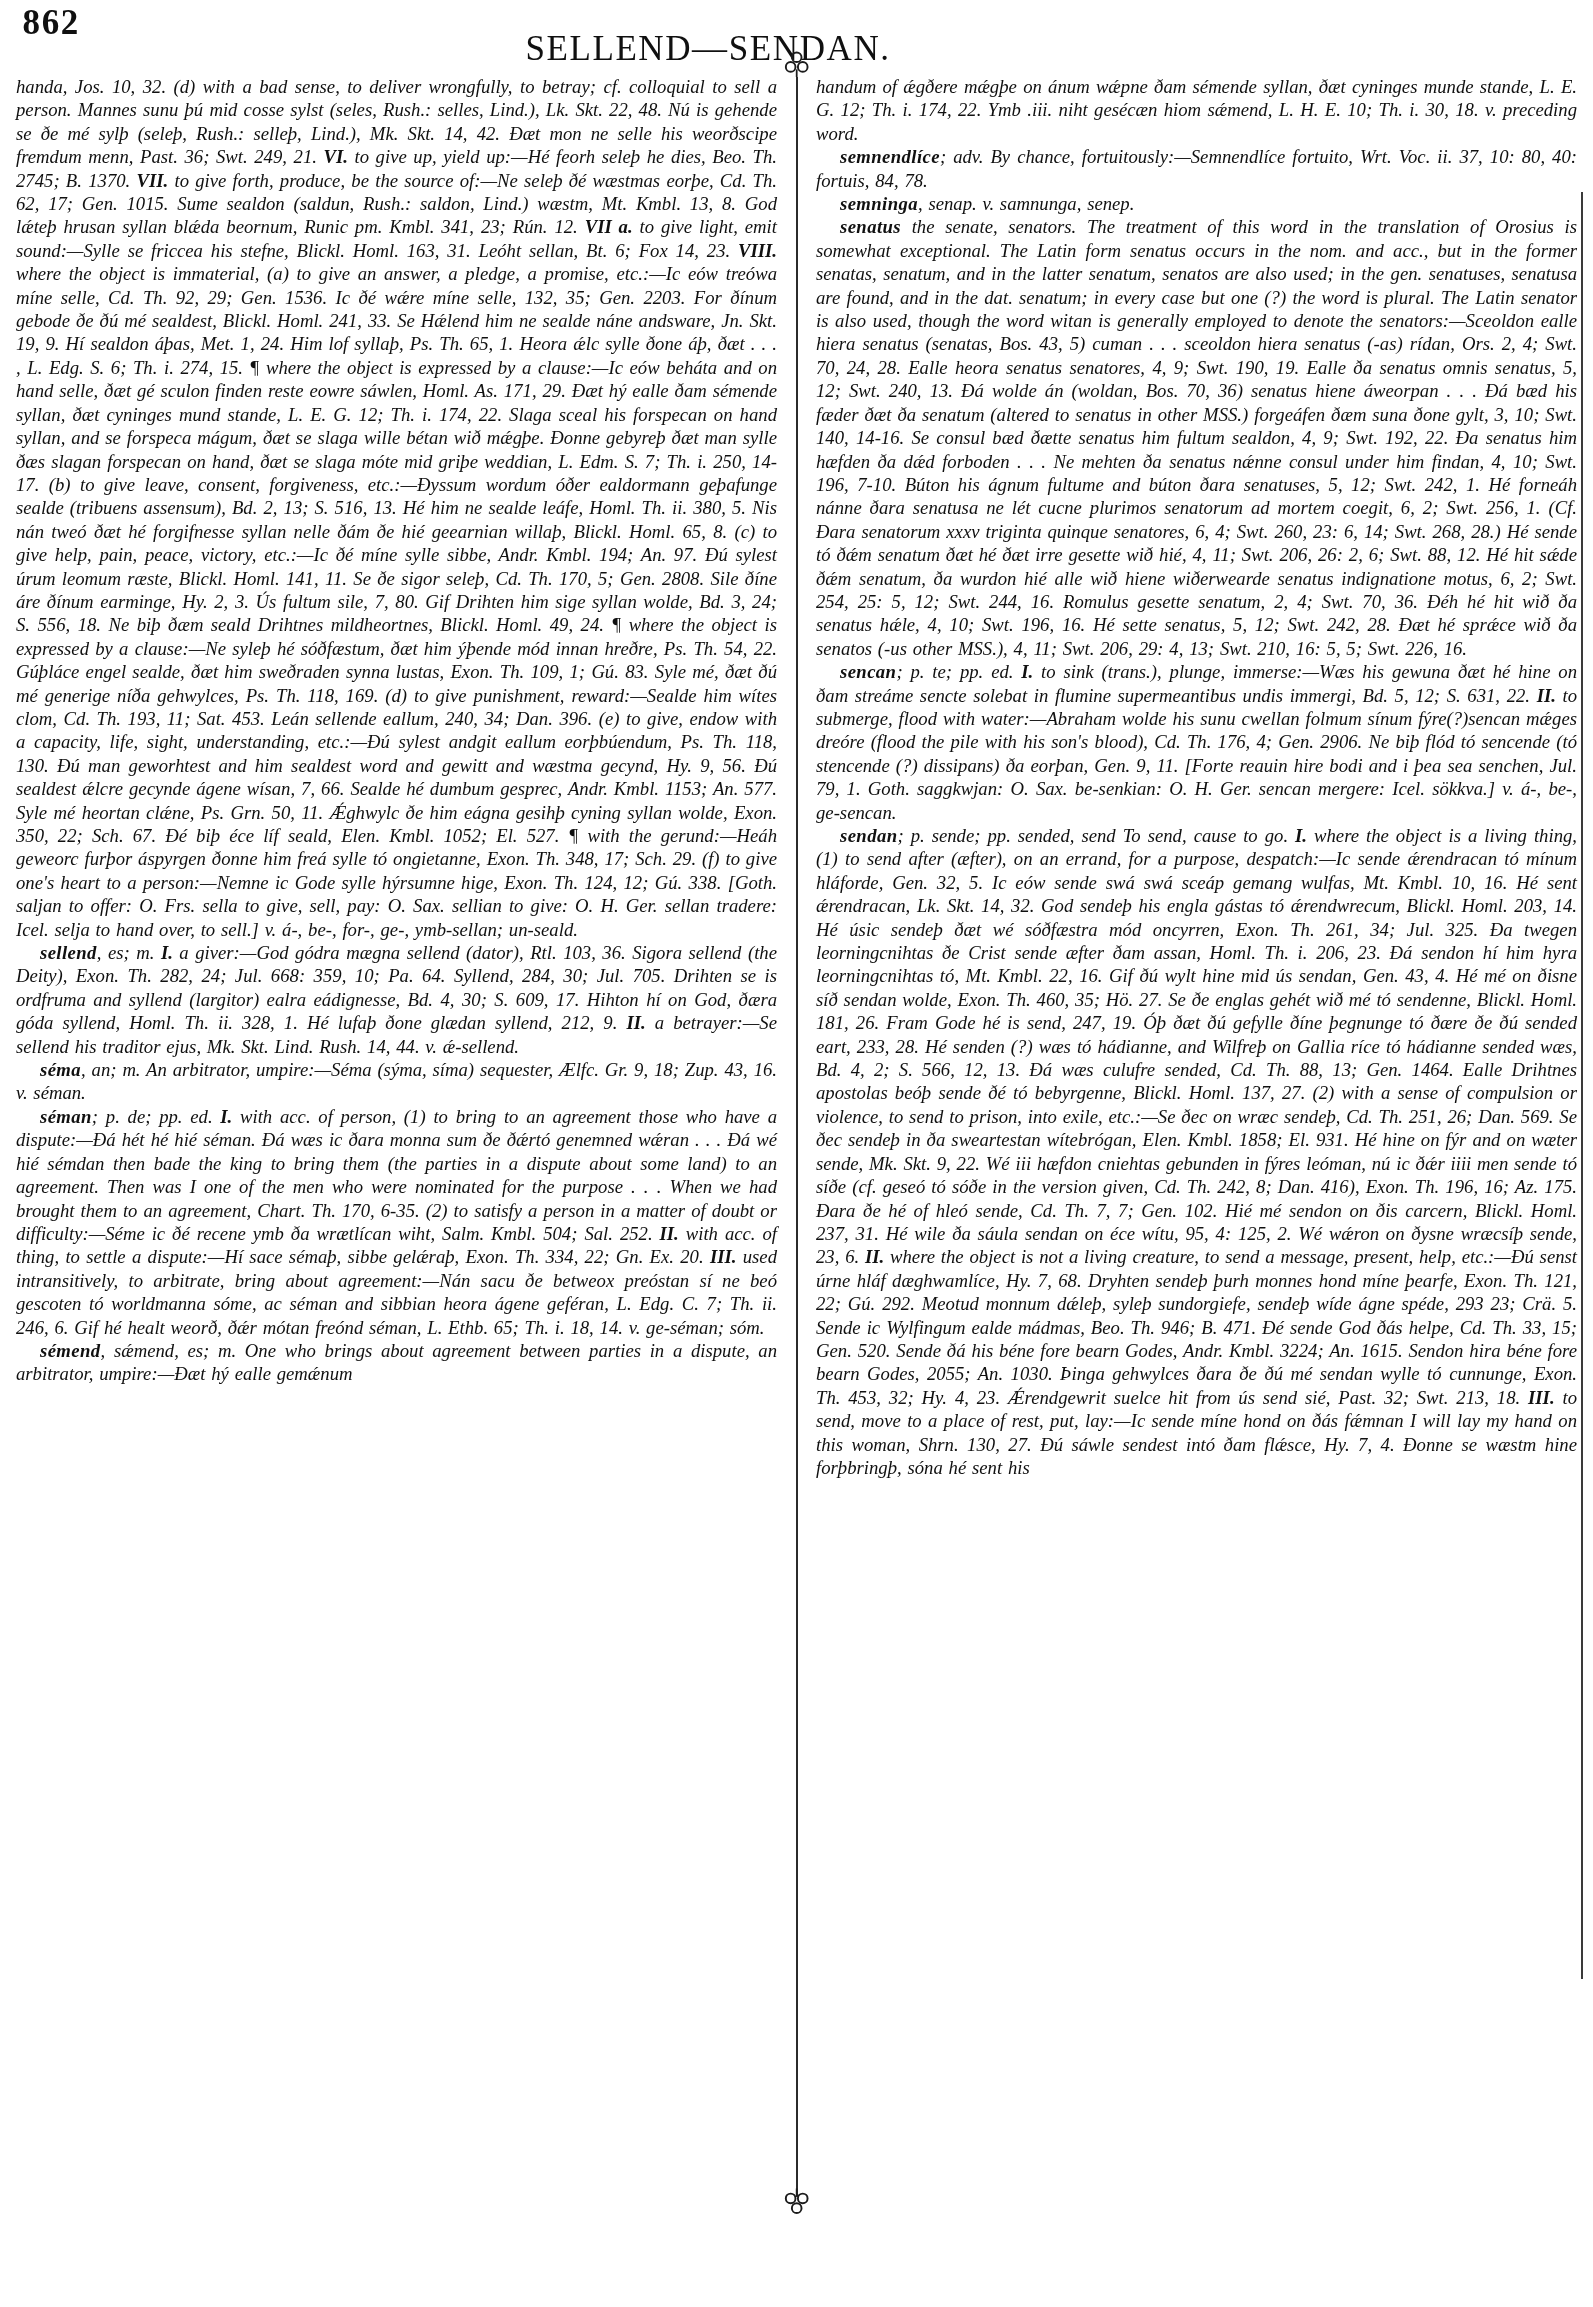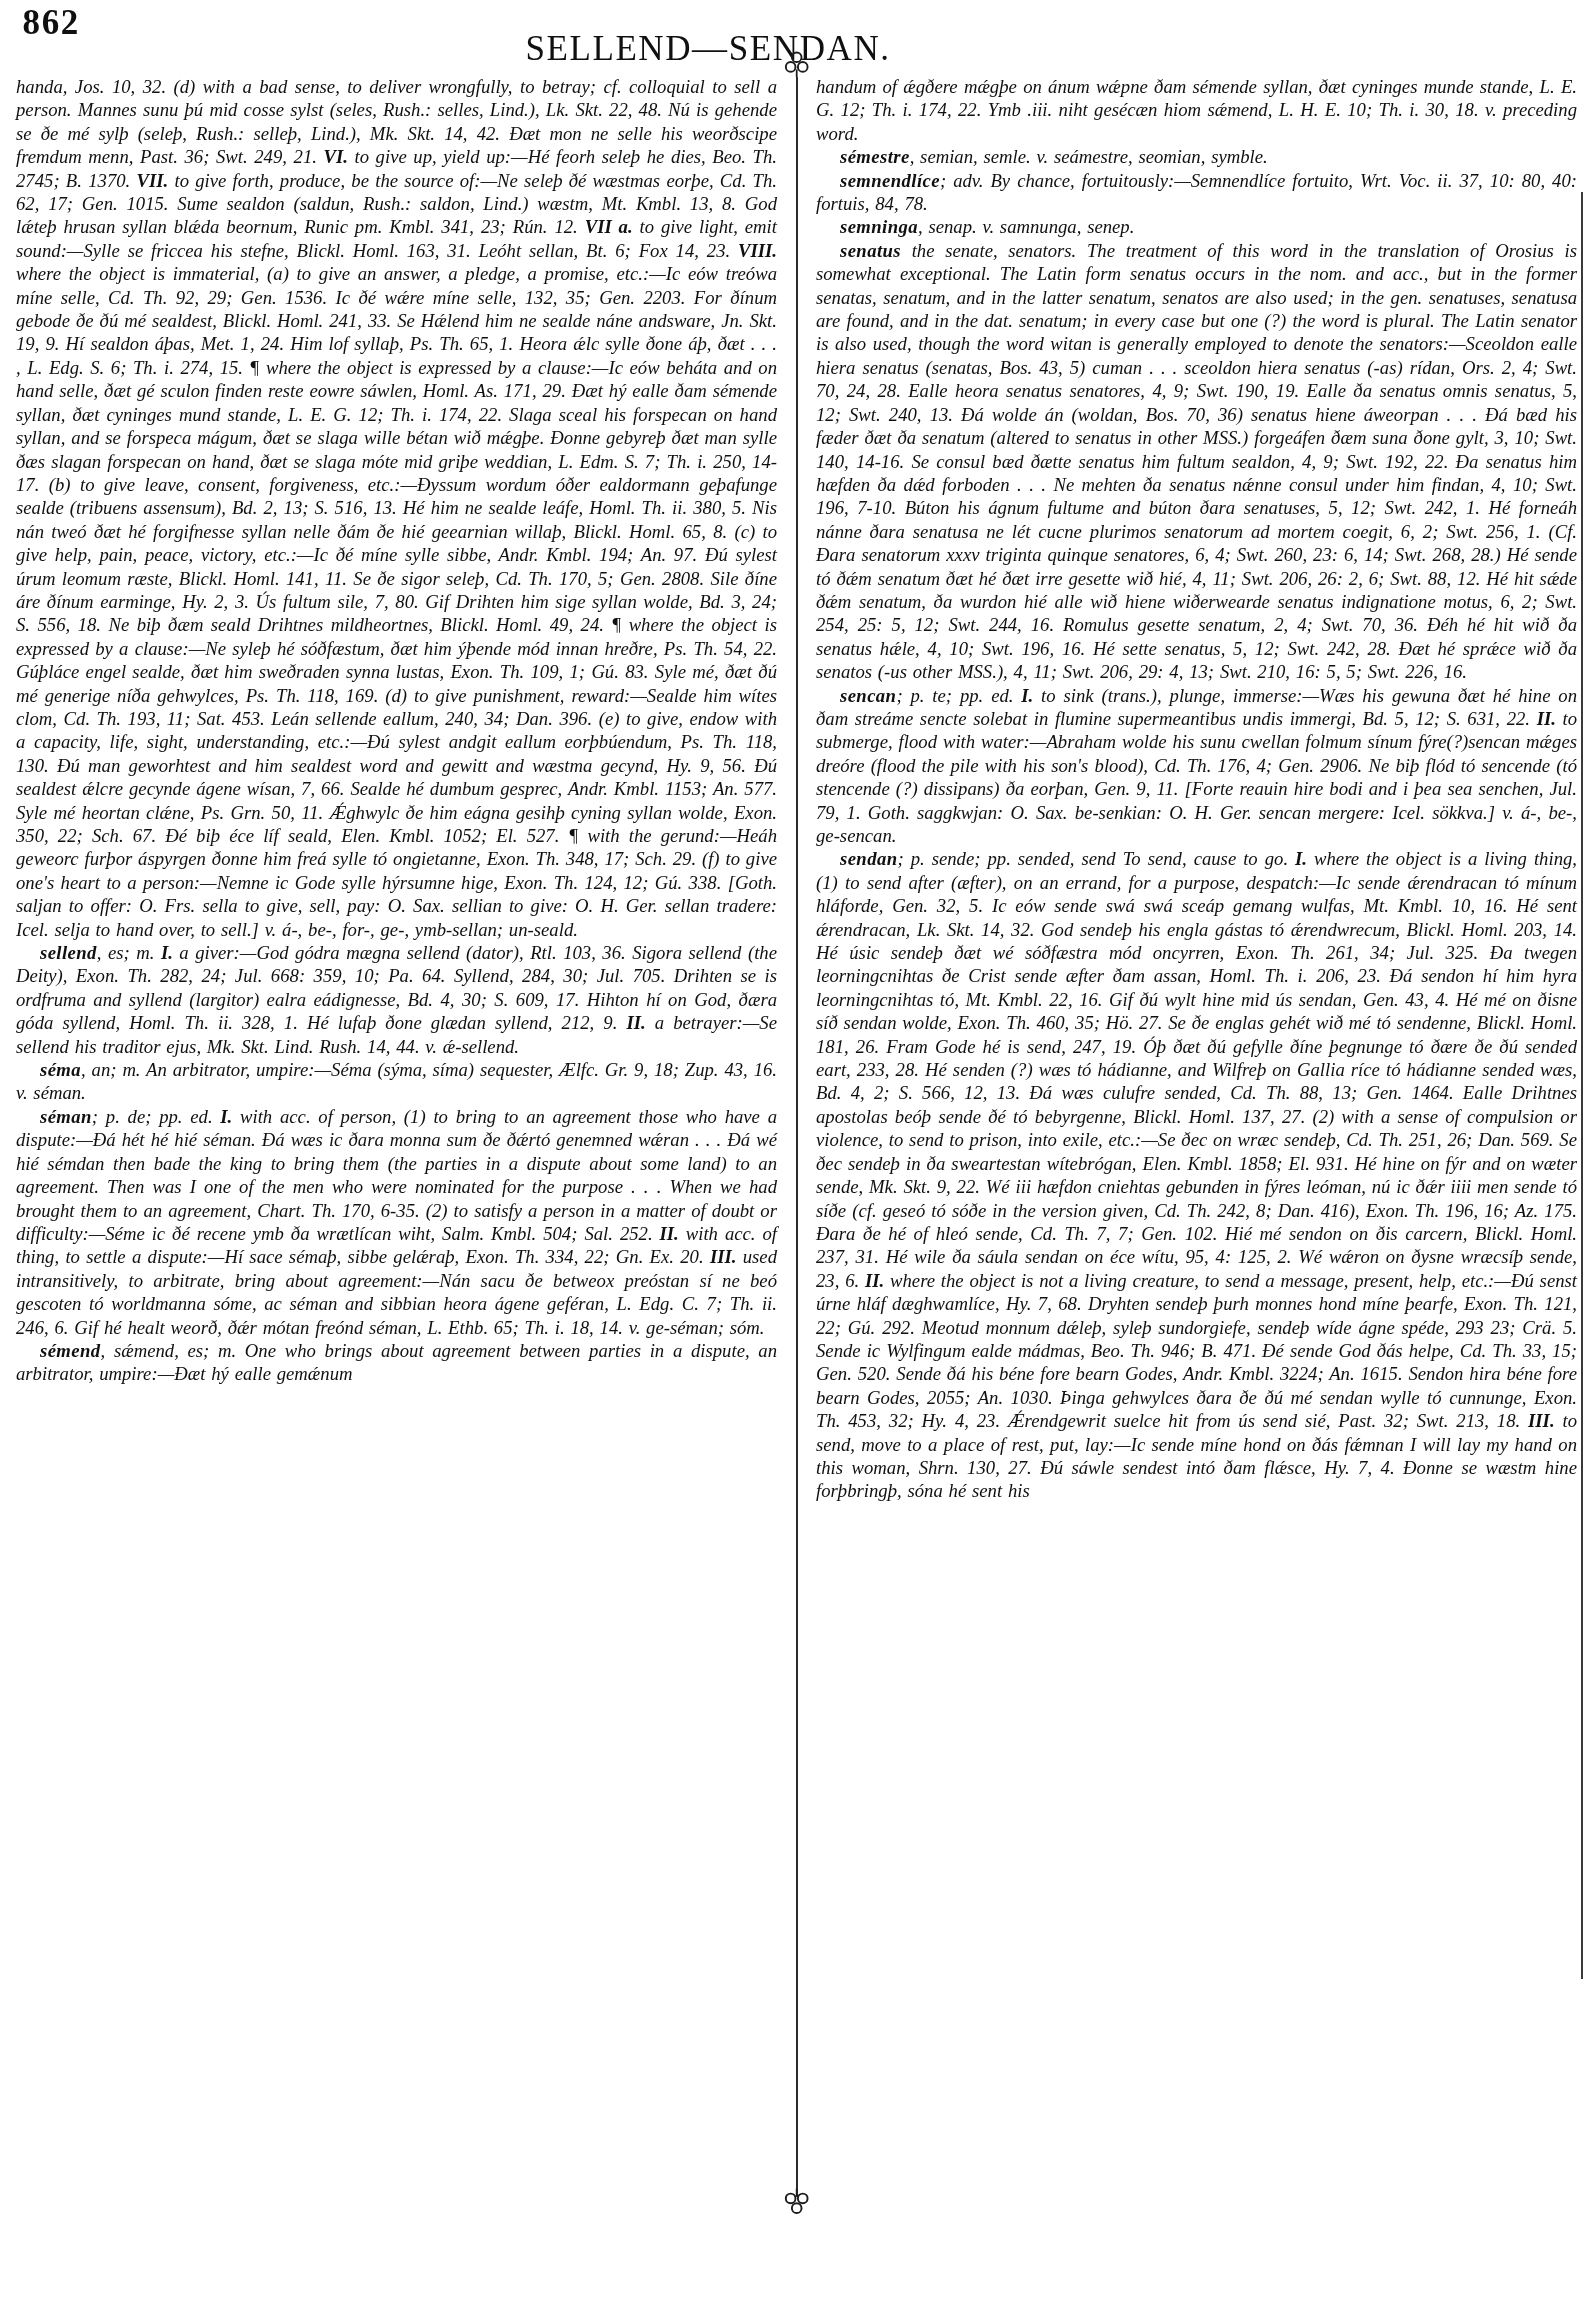--- a/index.html
+++ b/index.html
@@ -80,21 +80,20 @@
 
   <div class="col col-left">
       <p class="cont">handa, Jos. 10, 32. (d) with a bad sense, to deliver wrongfully, to betray; cf. colloquial to sell a person. Mannes sunu þú mid cosse sylst (seles, Rush.: selles, Lind.), Lk. Skt. 22, 48. Nú is gehende se ðe mé sylþ (seleþ, Rush.: selleþ, Lind.), Mk. Skt. 14, 42. Ðæt mon ne selle his weorðscipe fremdum menn, Past. 36; Swt. 249, 21. <b class="rn">VI.</b> to give up, yield up:—Hé feorh seleþ he dies, Beo. Th. 2745; B. 1370. <b class="rn">VII.</b> to give forth, produce, be the source of:—Ne seleþ ðé wæstmas eorþe, Cd. Th. 62, 17; Gen. 1015. Sume sealdon (saldun, Rush.: saldon, Lind.) wæstm, Mt. Kmbl. 13, 8. God lǽteþ hrusan syllan blǽda beornum, Runic pm. Kmbl. 341, 23; Rún. 12. <b class="rn">VII a.</b> to give light, emit sound:—Sylle se friccea his stefne, Blickl. Homl. 163, 31. Leóht sellan, Bt. 6; Fox 14, 23. <b class="rn">VIII.</b> where the object is immaterial, (a) to give an answer, a pledge, a promise, etc.:—Ic eów treówa míne selle, Cd. Th. 92, 29; Gen. 1536. Ic ðé wǽre míne selle, 132, 35; Gen. 2203. For ðínum gebode ðe ðú mé sealdest, Blickl. Homl. 241, 33. Se Hǽlend him ne sealde náne andsware, Jn. Skt. 19, 9. Hí sealdon áþas, Met. 1, 24. Him lof syllaþ, Ps. Th. 65, 1. Heora ǽlc sylle ðone áþ, ðæt . . . , L. Edg. S. 6; Th. i. 274, 15. ¶ where the object is expressed by a clause:—Ic eów beháta and on hand selle, ðæt gé sculon finden reste eowre sáwlen, Homl. As. 171, 29. Ðæt hý ealle ðam sémende syllan, ðæt cyninges mund stande, L. E. G. 12; Th. i. 174, 22. Slaga sceal his forspecan on hand syllan, and se forspeca mágum, ðæt se slaga wille bétan wið mǽgþe. Ðonne gebyreþ ðæt man sylle ðæs slagan forspecan on hand, ðæt se slaga móte mid griþe weddian, L. Edm. S. 7; Th. i. 250, 14-17. (b) to give leave, consent, forgiveness, etc.:—Ðyssum wordum óðer ealdormann geþafunge sealde (tribuens assensum), Bd. 2, 13; S. 516, 13. Hé him ne sealde leáfe, Homl. Th. ii. 380, 5. Nis nán tweó ðæt hé forgifnesse syllan nelle ðám ðe hié geearnian willaþ, Blickl. Homl. 65, 8. (c) to give help, pain, peace, victory, etc.:—Ic ðé míne sylle sibbe, Andr. Kmbl. 194; An. 97. Ðú sylest úrum leomum ræste, Blickl. Homl. 141, 11. Se ðe sigor seleþ, Cd. Th. 170, 5; Gen. 2808. Sile ðíne áre ðínum earminge, Hy. 2, 3. Ús fultum sile, 7, 80. Gif Drihten him sige syllan wolde, Bd. 3, 24; S. 556, 18. Ne biþ ðæm seald Drihtnes mildheortnes, Blickl. Homl. 49, 24. ¶ where the object is expressed by a clause:—Ne syleþ hé sóðfæstum, ðæt him ýþende mód innan hreðre, Ps. Th. 54, 22. Gúþláce engel sealde, ðæt him sweðraden synna lustas, Exon. Th. 109, 1; Gú. 83. Syle mé, ðæt ðú mé generige níða gehwylces, Ps. Th. 118, 169. (d) to give punishment, reward:—Sealde him wítes clom, Cd. Th. 193, 11; Sat. 453. Leán sellende eallum, 240, 34; Dan. 396. (e) to give, endow with a capacity, life, sight, understanding, etc.:—Ðú sylest andgit eallum eorþbúendum, Ps. Th. 118, 130. Ðú man geworhtest and him sealdest word and gewitt and wæstma gecynd, Hy. 9, 56. Ðú sealdest ǽlcre gecynde ágene wísan, 7, 66. Sealde hé dumbum gesprec, Andr. Kmbl. 1153; An. 577. Syle mé heortan clǽne, Ps. Grn. 50, 11. Ǽghwylc ðe him eágna gesihþ cyning syllan wolde, Exon. 350, 22; Sch. 67. Ðé biþ éce líf seald, Elen. Kmbl. 1052; El. 527. ¶ with the gerund:—Heáh geweorc furþor áspyrgen ðonne him freá sylle tó ongietanne, Exon. Th. 348, 17; Sch. 29. (f) to give one's heart to a person:—Nemne ic Gode sylle hýrsumne hige, Exon. Th. 124, 12; Gú. 338. [Goth. saljan to offer: O. Frs. sella to give, sell, pay: O. Sax. sellian to give: O. H. Ger. sellan tradere: Icel. selja to hand over, to sell.] v. á-, be-, for-, ge-, ymb-sellan; un-seald.</p>
       <p><b class="hw">sellend</b>, es; m. <b class="rn">I.</b> a giver:—God gódra mægna sellend (dator), Rtl. 103, 36. Sigora sellend (the Deity), Exon. Th. 282, 24; Jul. 668: 359, 10; Pa. 64. Syllend, 284, 30; Jul. 705. Drihten se is ordfruma and syllend (largitor) ealra eádignesse, Bd. 4, 30; S. 609, 17. Hihton hí on God, ðæra góda syllend, Homl. Th. ii. 328, 1. Hé lufaþ ðone glædan syllend, 212, 9. <b class="rn">II.</b> a betrayer:—Se sellend his traditor ejus, Mk. Skt. Lind. Rush. 14, 44. v. ǽ-sellend.</p>
       <p><b class="hw">séma</b>, an; m. An arbitrator, umpire:—Séma (sýma, síma) sequester, Ælfc. Gr. 9, 18; Zup. 43, 16. v. séman.</p>
       <p><b class="hw">séman</b>; p. de; pp. ed. <b class="rn">I.</b> with acc. of person, (1) to bring to an agreement those who have a dispute:—Ðá hét hé hié séman. Ðá wæs ic ðara monna sum ðe ðǽrtó genemned wǽran . . . Ðá wé hié sémdan then bade the king to bring them (the parties in a dispute about some land) to an agreement. Then was I one of the men who were nominated for the purpose . . . When we had brought them to an agreement, Chart. Th. 170, 6-35. (2) to satisfy a person in a matter of doubt or difficulty:—Séme ic ðé recene ymb ða wrætlícan wiht, Salm. Kmbl. 504; Sal. 252. <b class="rn">II.</b> with acc. of thing, to settle a dispute:—Hí sace sémaþ, sibbe gelǽraþ, Exon. Th. 334, 22; Gn. Ex. 20. <b class="rn">III.</b> used intransitively, to arbitrate, bring about agreement:—Nán sacu ðe betweox preóstan sí ne beó gescoten tó worldmanna sóme, ac séman and sibbian heora ágene geféran, L. Edg. C. 7; Th. ii. 246, 6. Gif hé healt weorð, ðǽr mótan freónd séman, L. Ethb. 65; Th. i. 18, 14. v. ge-séman; sóm.</p>
       <p><b class="hw">sémend</b>, sǽmend, es; m. One who brings about agreement between parties in a dispute, an arbitrator, umpire:—Ðæt hý ealle gemǽnum</p>
     </div>
   <div class="col col-right">
       <p class="cont">handum of ǽgðere mǽgþe on ánum wǽpne ðam sémende syllan, ðæt cyninges munde stande, L. E. G. 12; Th. i. 174, 22. Ymb .iii. niht gesécæn hiom sǽmend, L. H. E. 10; Th. i. 30, 18. v. preceding word.</p>
-      <p><b class="hw">sémestre</b>, semian, semle. v. seámestre, seomian, symble.</p>
       <p><b class="hw">semnendlíce</b>; adv. By chance, fortuitously:—Semnendlíce fortuito, Wrt. Voc. ii. 37, 10: 80, 40: fortuis, 84, 78.</p>
       <p><b class="hw">semninga</b>, senap. v. samnunga, senep.</p>
       <p><b class="hw">senatus</b> the senate, senators. The treatment of this word in the translation of Orosius is somewhat exceptional. The Latin form senatus occurs in the nom. and acc., but in the former senatas, senatum, and in the latter senatum, senatos are also used; in the gen. senatuses, senatusa are found, and in the dat. senatum; in every case but one (?) the word is plural. The Latin senator is also used, though the word witan is generally employed to denote the senators:—Sceoldon ealle hiera senatus (senatas, Bos. 43, 5) cuman . . . sceoldon hiera senatus (-as) rídan, Ors. 2, 4; Swt. 70, 24, 28. Ealle heora senatus senatores, 4, 9; Swt. 190, 19. Ealle ða senatus omnis senatus, 5, 12; Swt. 240, 13. Ðá wolde án (woldan, Bos. 70, 36) senatus hiene áweorpan . . . Ðá bæd his fæder ðæt ða senatum (altered to senatus in other MSS.) forgeáfen ðæm suna ðone gylt, 3, 10; Swt. 140, 14-16. Se consul bæd ðætte senatus him fultum sealdon, 4, 9; Swt. 192, 22. Ða senatus him hæfden ða dǽd forboden . . . Ne mehten ða senatus nǽnne consul under him findan, 4, 10; Swt. 196, 7-10. Búton his ágnum fultume and búton ðara senatuses, 5, 12; Swt. 242, 1. Hé forneáh nánne ðara senatusa ne lét cucne plurimos senatorum ad mortem coegit, 6, 2; Swt. 256, 1. (Cf. Ðara senatorum xxxv triginta quinque senatores, 6, 4; Swt. 260, 23: 6, 14; Swt. 268, 28.) Hé sende tó ðǽm senatum ðæt hé ðæt irre gesette wið hié, 4, 11; Swt. 206, 26: 2, 6; Swt. 88, 12. Hé hit sǽde ðǽm senatum, ða wurdon hié alle wið hiene wiðerwearde senatus indignatione motus, 6, 2; Swt. 254, 25: 5, 12; Swt. 244, 16. Romulus gesette senatum, 2, 4; Swt. 70, 36. Ðéh hé hit wið ða senatus hǽle, 4, 10; Swt. 196, 16. Hé sette senatus, 5, 12; Swt. 242, 28. Ðæt hé sprǽce wið ða senatos (-us other MSS.), 4, 11; Swt. 206, 29: 4, 13; Swt. 210, 16: 5, 5; Swt. 226, 16.</p>
       <p><b class="hw">sencan</b>; p. te; pp. ed. <b class="rn">I.</b> to sink (trans.), plunge, immerse:—Wæs his gewuna ðæt hé hine on ðam streáme sencte solebat in flumine supermeantibus undis immergi, Bd. 5, 12; S. 631, 22. <b class="rn">II.</b> to submerge, flood with water:—Abraham wolde his sunu cwellan folmum sínum fýre(?)sencan mǽges dreóre (flood the pile with his son's blood), Cd. Th. 176, 4; Gen. 2906. Ne biþ flód tó sencende (tó stencende (?) dissipans) ða eorþan, Gen. 9, 11. [Forte reauin hire bodi and i þea sea senchen, Jul. 79, 1. Goth. saggkwjan: O. Sax. be-senkian: O. H. Ger. sencan mergere: Icel. sökkva.] v. á-, be-, ge-sencan.</p>
       <p><b class="hw">sendan</b>; p. sende; pp. sended, send To send, cause to go. <b class="rn">I.</b> where the object is a living thing, (1) to send after (æfter), on an errand, for a purpose, despatch:—Ic sende ǽrendracan tó mínum hláforde, Gen. 32, 5. Ic eów sende swá swá sceáp gemang wulfas, Mt. Kmbl. 10, 16. Hé sent ǽrendracan, Lk. Skt. 14, 32. God sendeþ his engla gástas tó ǽrendwrecum, Blickl. Homl. 203, 14. Hé úsic sendeþ ðæt wé sóðfæstra mód oncyrren, Exon. Th. 261, 34; Jul. 325. Ða twegen leorningcnihtas ðe Crist sende æfter ðam assan, Homl. Th. i. 206, 23. Ðá sendon hí him hyra leorningcnihtas tó, Mt. Kmbl. 22, 16. Gif ðú wylt hine mid ús sendan, Gen. 43, 4. Hé mé on ðisne síð sendan wolde, Exon. Th. 460, 35; Hö. 27. Se ðe englas gehét wið mé tó sendenne, Blickl. Homl. 181, 26. Fram Gode hé is send, 247, 19. Óþ ðæt ðú gefylle ðíne þegnunge tó ðære ðe ðú sended eart, 233, 28. Hé senden (?) wæs tó hádianne, and Wilfreþ on Gallia ríce tó hádianne sended wæs, Bd. 4, 2; S. 566, 12, 13. Ðá wæs culufre sended, Cd. Th. 88, 13; Gen. 1464. Ealle Drihtnes apostolas beóþ sende ðé tó bebyrgenne, Blickl. Homl. 137, 27. (2) with a sense of compulsion or violence, to send to prison, into exile, etc.:—Se ðec on wræc sendeþ, Cd. Th. 251, 26; Dan. 569. Se ðec sendeþ in ða sweartestan wítebrógan, Elen. Kmbl. 1858; El. 931. Hé hine on fýr and on wæter sende, Mk. Skt. 9, 22. Wé iii hæfdon cniehtas gebunden in fýres leóman, nú ic ðǽr iiii men sende tó síðe (cf. geseó tó sóðe in the version given, Cd. Th. 242, 8; Dan. 416), Exon. Th. 196, 16; Az. 175. Ðara ðe hé of hleó sende, Cd. Th. 7, 7; Gen. 102. Hié mé sendon on ðis carcern, Blickl. Homl. 237, 31. Hé wile ða sáula sendan on éce wítu, 95, 4: 125, 2. Wé wǽron on ðysne wræcsíþ sende, 23, 6. <b class="rn">II.</b> where the object is not a living creature, to send a message, present, help, etc.:—Ðú senst úrne hláf dæghwamlíce, Hy. 7, 68. Dryhten sendeþ þurh monnes hond míne þearfe, Exon. Th. 121, 22; Gú. 292. Meotud monnum dǽleþ, syleþ sundorgiefe, sendeþ wíde ágne spéde, 293 23; Crä. 5. Sende ic Wylfingum ealde mádmas, Beo. Th. 946; B. 471. Ðé sende God ðás helpe, Cd. Th. 33, 15; Gen. 520. Sende ðá his béne fore bearn Godes, Andr. Kmbl. 3224; An. 1615. Sendon hira béne fore bearn Godes, 2055; An. 1030. Þinga gehwylces ðara ðe ðú mé sendan wylle tó cunnunge, Exon. Th. 453, 32; Hy. 4, 23. Ǽrendgewrit suelce hit from ús send sié, Past. 32; Swt. 213, 18. <b class="rn">III.</b> to send, move to a place of rest, put, lay:—Ic sende míne hond on ðás fǽmnan I will lay my hand on this woman, Shrn. 130, 27. Ðú sáwle sendest intó ðam flǽsce, Hy. 7, 4. Ðonne se wæstm hine forþbringþ, sóna hé sent his</p>
     </div>
 
 </div>
 
 

